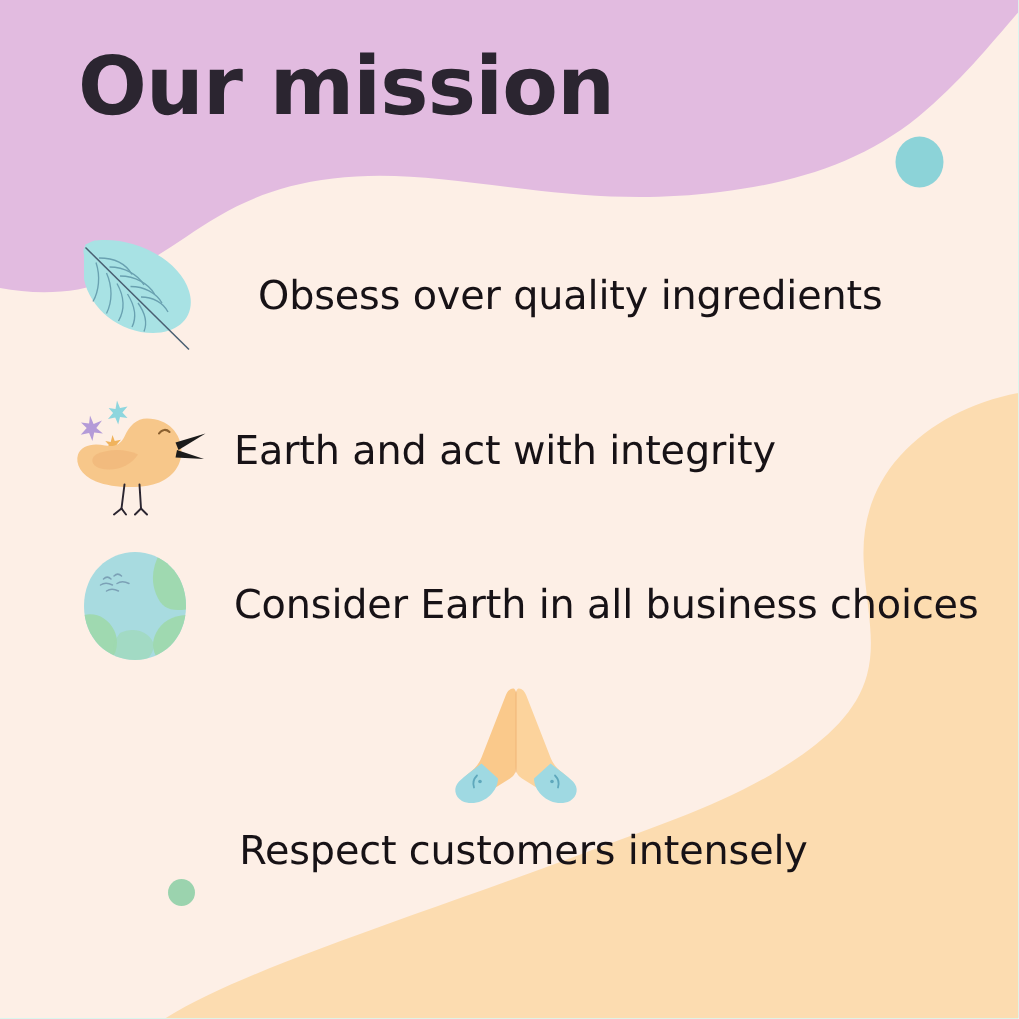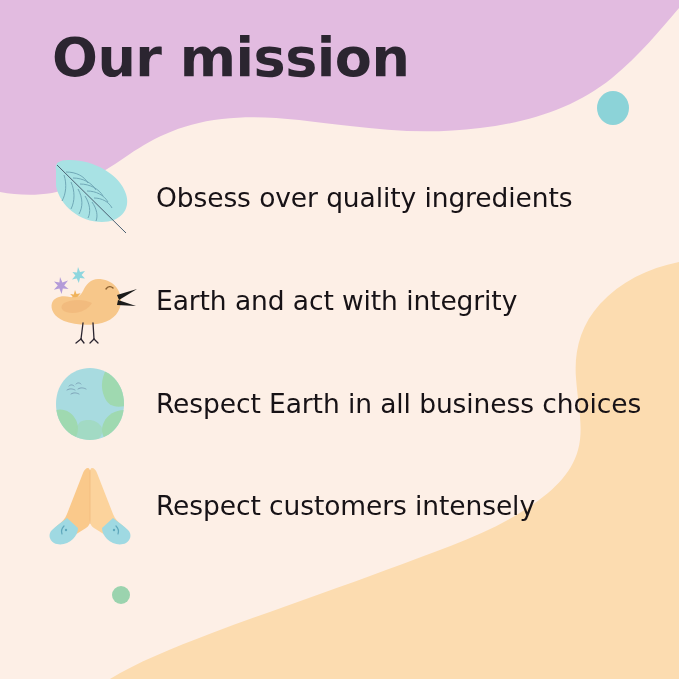--- a/index.html
+++ b/index.html
@@ -50,24 +50,24 @@
   }
   .mission-item {
     position: absolute;
     left: 34px;
     width: 620px;
     height: 104px;
     display: flex;
     flex-direction: row;
     align-items: center;
   }
-  .mission-item.i0 { top: 146px; }
+  .mission-item.i0 { top: 146px; gap: 16px; }
   .mission-item.i1 { top: 249px; }
   .mission-item.i2 { top: 352px; }
-  .mission-item.i3 { top: 454px; }
+  .mission-item.i3 { top: 441px; flex-direction: column; }
 
   .item-icon {
     width: 112px;
     height: 104px;
     flex: 0 0 112px;
     display: flex;
     align-items: center;
     justify-content: center;
   }
   .item-label {
@@ -208,21 +208,21 @@
 
             <g stroke="#6d8ea8" stroke-width="1" fill="none" opacity="0.75" stroke-linecap="round">
               <path d="M29,30 C31,28 33,29 34,30"></path>
               <path d="M36,28 C38,26 40,27 41,28"></path>
               <path d="M27,34 C30,32 33,33 35,34"></path>
               <path d="M38,33 C41,31 44,32 46,33"></path>
               <path d="M31,38 C34,36 37,37 39,38"></path>
             </g>
           </svg>
         </div>
-        <div class="item-label">Respect Earth in all business choices</div>
+        <div class="item-label">Consider Earth in all business choices</div>
       </div>
 
       <div class="mission-item i3">
         <div class="item-icon">
           <svg width="100" height="96" viewBox="0 0 100 96">
 
             <path d="M48,10 C46,10 44,12 43,15
                      L27,56 C25,61 22,64 18,67
                      C14,70 13,74 16,78
                      C19,82 25,83 30,80

